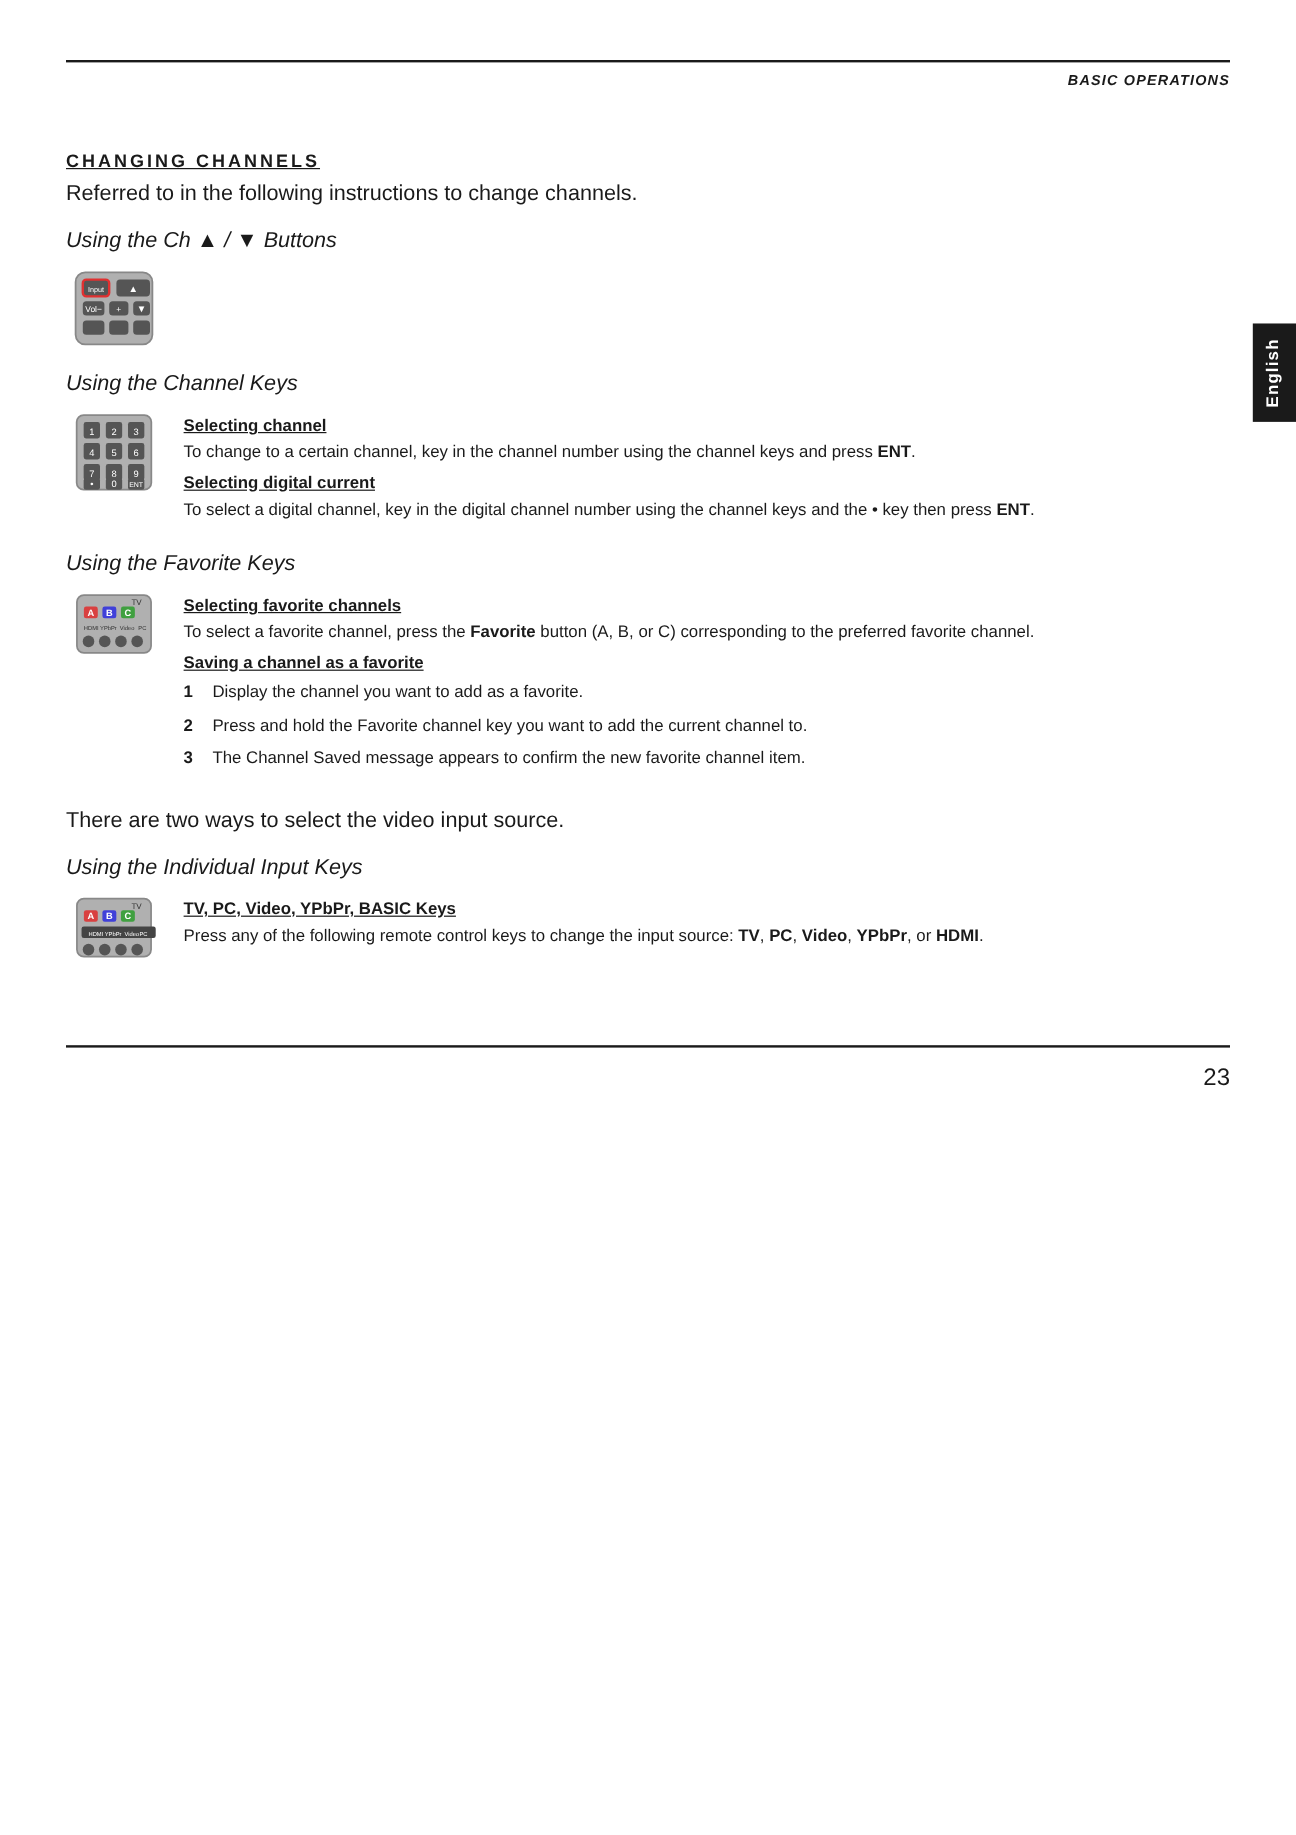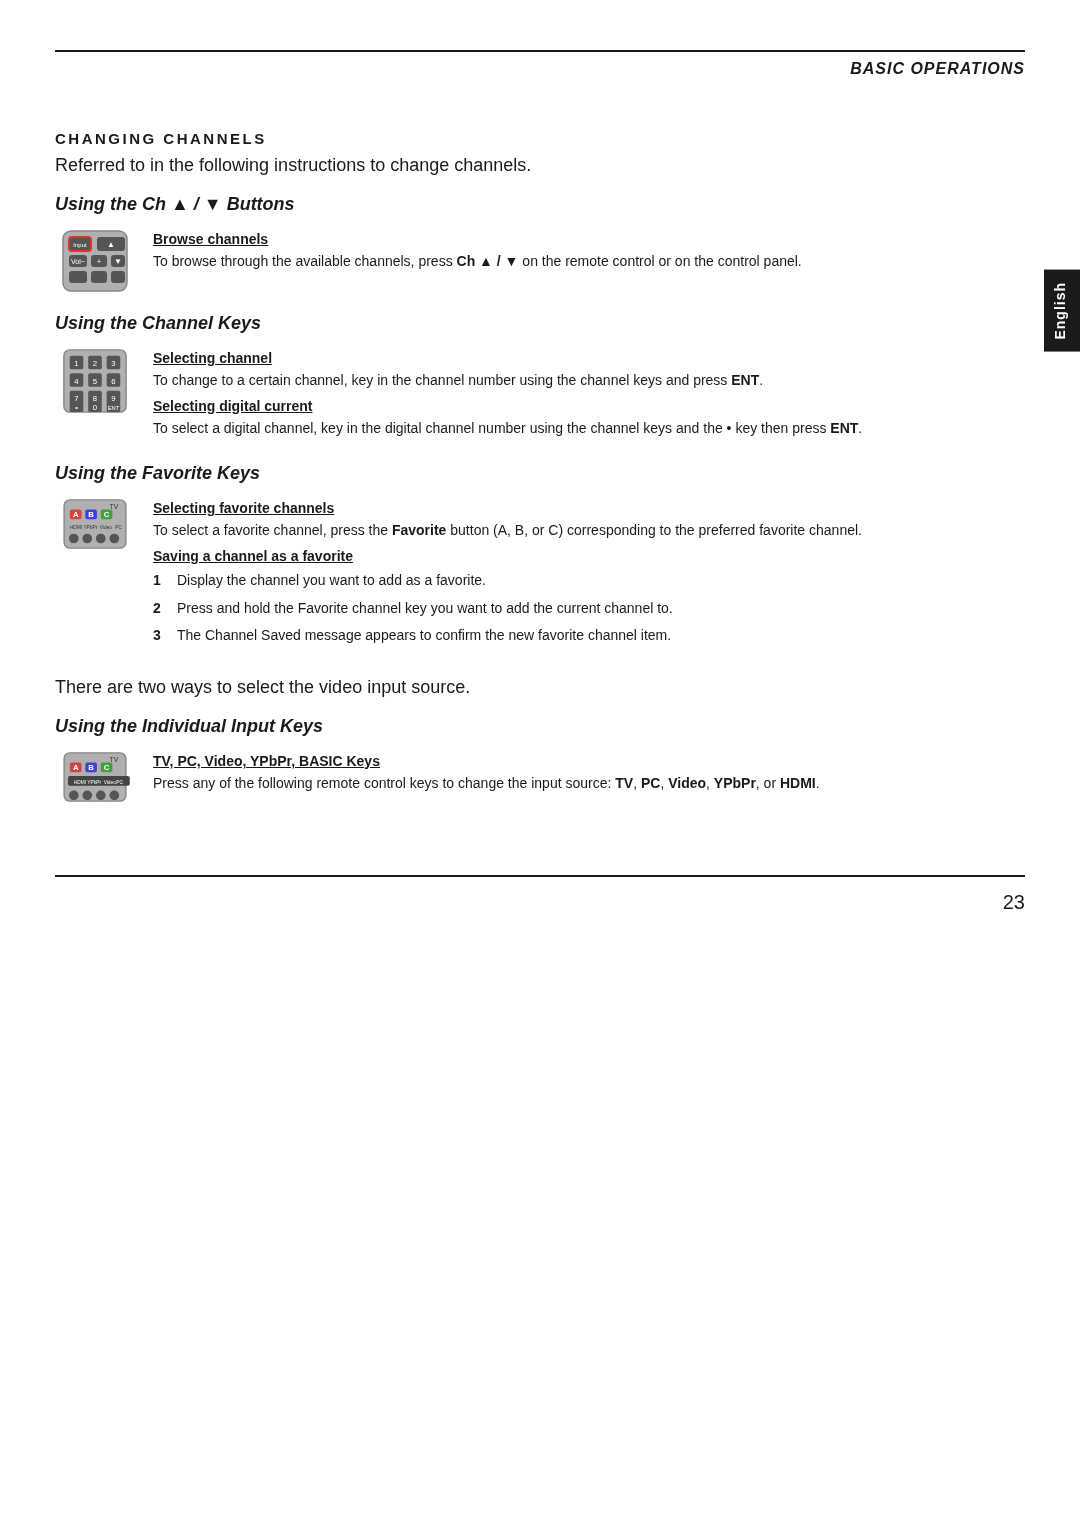--- a/index.html
+++ b/index.html
@@ -47,50 +47,51 @@
 
     .header-row {
       display: flex;
       justify-content: flex-end;
       padding: 8px 55px 0 55px;
     }
 
     .basic-operations-title {
       font-style: italic;
       font-weight: bold;
-      font-size: 16px;
+      font-size: 12px;
       letter-spacing: 1px;
     }
 
     
     .content {
       padding: 30px 55px 30px 55px;
       padding-right: 100px;
     }
 
     
     .section-heading {
       font-size: 15px;
       font-weight: bold;
       letter-spacing: 2.5px;
       text-transform: uppercase;
       margin-bottom: 8px;
       margin-top: 22px;
+      text-decoration: underline;
     }
 
     .section-intro {
       font-size: 18px;
       margin-bottom: 16px;
       color: #1a1a1a;
     }
 
     
     .sub-heading {
       font-style: italic;
-      font-weight: bold;
+      font-weight: normal;
       font-size: 18px;
       margin-top: 18px;
       margin-bottom: 10px;
     }
 
     
     .instruction-block {
       display: flex;
       align-items: flex-start;
       margin-bottom: 10px;
@@ -229,26 +230,20 @@
 
             <rect x="52" y="28" width="14" height="12" rx="3" fill="#555"></rect>
             <text x="59" y="37" text-anchor="middle" fill="#fff" font-size="8" font-family="Arial">▼</text>
 
             <rect x="10" y="44" width="18" height="12" rx="3" fill="#555"></rect>
             <rect x="32" y="44" width="16" height="12" rx="3" fill="#555"></rect>
             <rect x="52" y="44" width="14" height="12" rx="3" fill="#555"></rect>
           </svg>
         </div>
 
-        <div class="instruction-text">
-          <div class="subsub-heading">Browse channels</div>
-          <div class="body-text">
-            To browse through the available channels, press <b>Ch ▲ / ▼</b> on the remote control or on the control panel.
-          </div>
-        </div>
       </div>
 
       <div class="sub-heading">
         <span>Using the Channel Keys</span>
       </div>
 
       <div class="instruction-block">
 
         <div class="remote-img">
           <svg class="remote-numpad" viewBox="0 0 72 72" xmlns="http://www.w3.org/2000/svg">

